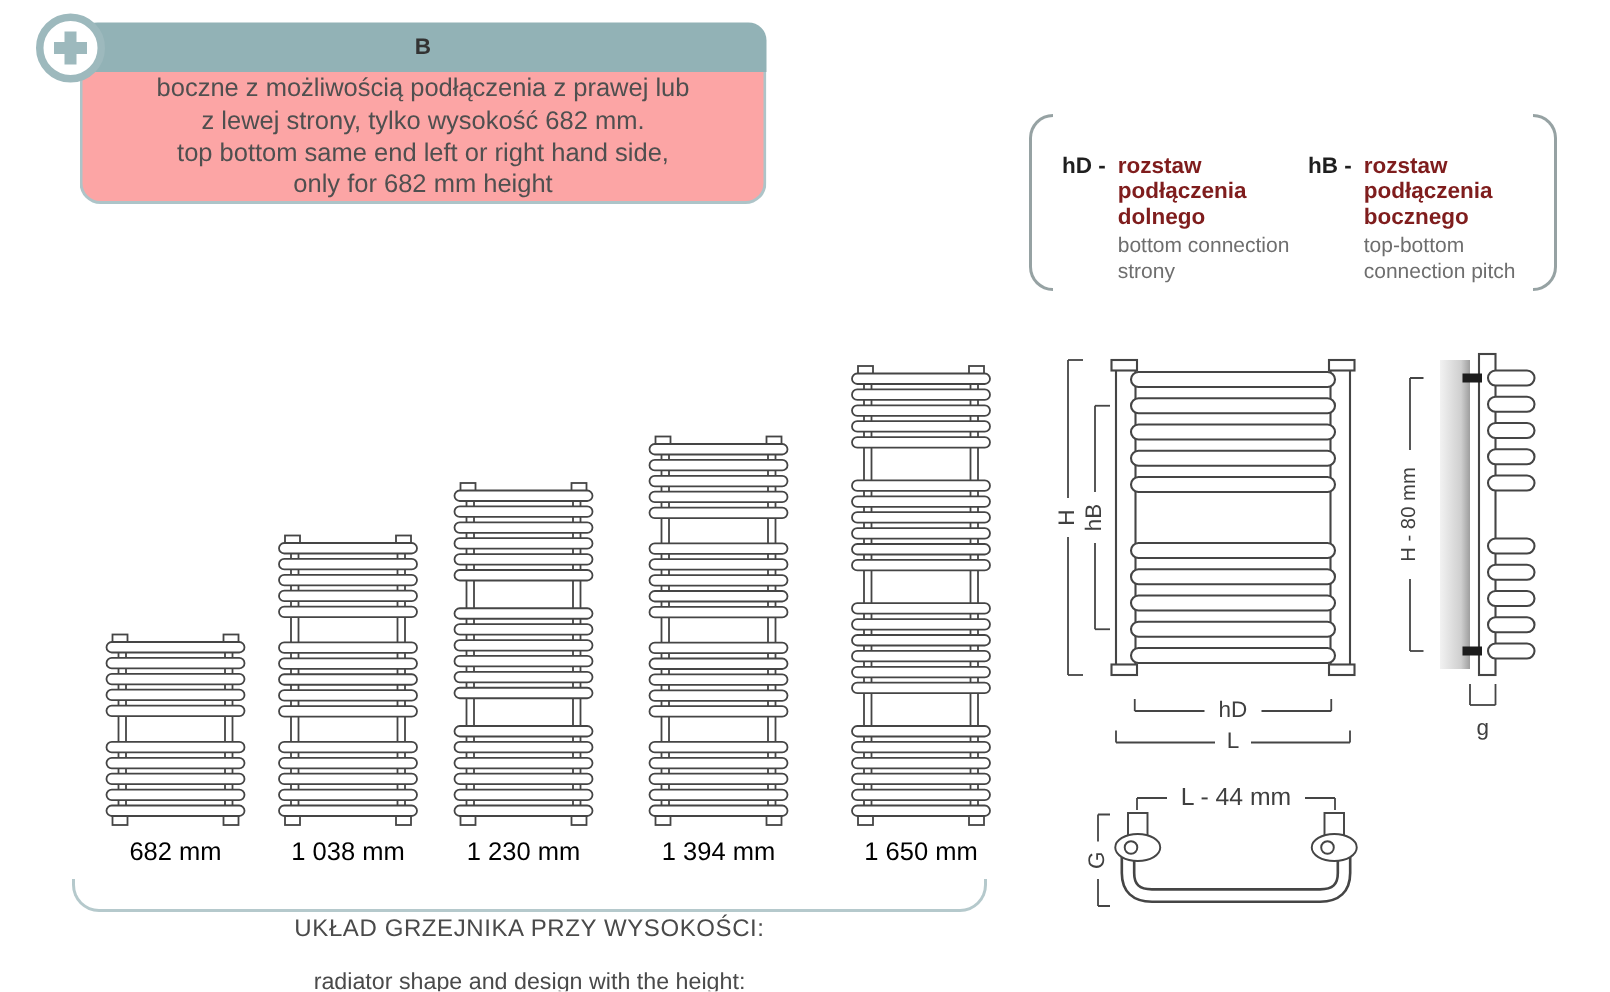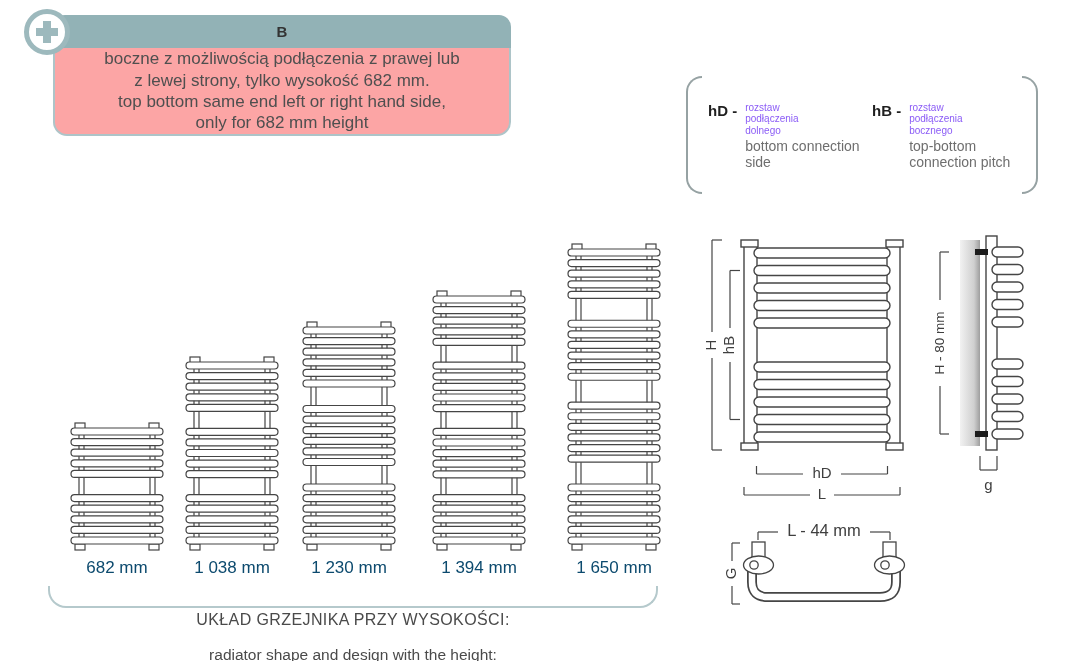--- a/index.html
+++ b/index.html
@@ -21,27 +21,27 @@
 
   
   .defs-box{position:absolute;left:686px;top:76px;width:352px;height:118px;}
   .paren{position:absolute;top:0;bottom:0;width:16px;box-sizing:border-box;}
   .paren.left{left:0;border:2px solid #96a2a3;border-right:none;border-radius:16px 0 0 16px;}
   .paren.right{right:0;border:2px solid #96a2a3;border-left:none;border-radius:0 16px 16px 0;}
   .def-col{position:absolute;top:10px;display:flex;gap:8px;margin-top:16px;}
   .def-col.c1{left:22px;}
   .def-col.c2{left:186px;}
   .def-sym{font-size:15px;font-weight:bold;color:#1f1f1f;white-space:nowrap;}
-  .def-pl{font-size:10px;font-weight:normal;color:#8b5cf6;line-height:1.14;}
+  .def-pl{font-size:15px;font-weight:bold;color:#7f1d1d;line-height:1.14;}
   .def-en{font-size:14px;color:#6e6e6e;line-height:1.16;margin-top:2px;}
 
   
   .rad-row{position:absolute;left:48px;top:238px;width:620px;height:340px;}
   .rad-item{position:absolute;bottom:0;width:104px;text-align:center;}
-  .rad-label{margin-top:7px;font-size:17px;color:#0c4a6e;white-space:nowrap;}
+  .rad-label{margin-top:7px;font-size:17px;color:#000000;white-space:nowrap;}
 
   
   .group-bracket{position:absolute;left:48px;top:586px;width:610px;height:22px;
     border:2px solid #b5c9cc;border-top:none;border-radius:0 0 18px 18px;box-sizing:border-box;}
   .caption{position:absolute;left:103px;top:611px;width:500px;text-align:center;color:#4a4a4a;}
   .caption .pl{font-size:16px;letter-spacing:0.4px;}
   .caption .en{font-size:15.5px;margin-top:17px;}
 
   .diag{position:absolute;}
   svg{display:block;}
@@ -76,21 +76,21 @@
     <div class="def-col c1">
       <div class="def-sym">hD -</div>
       <div>
         <div class="def-pl">
           <div>rozstaw</div>
           <div>podłączenia</div>
           <div>dolnego</div>
         </div>
         <div class="def-en">
           <div>bottom connection</div>
-          <div>side</div>
+          <div>strony</div>
         </div>
       </div>
     </div>
 
     <div class="def-col c2">
       <div class="def-sym">hB -</div>
       <div>
         <div class="def-pl">
           <div>rozstaw</div>
           <div>podłączenia</div>

